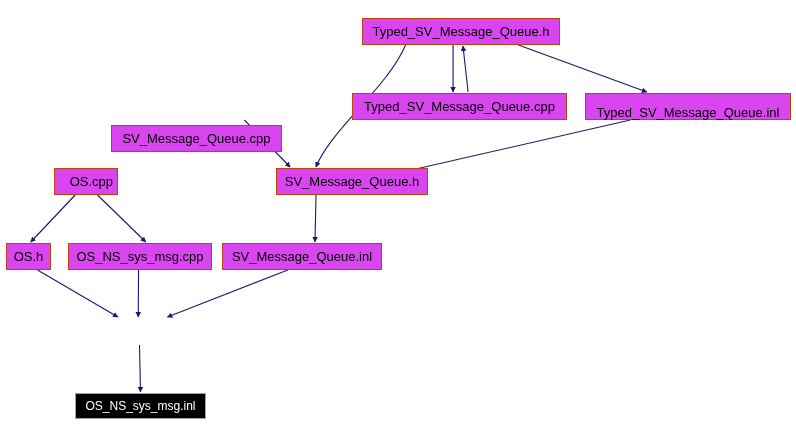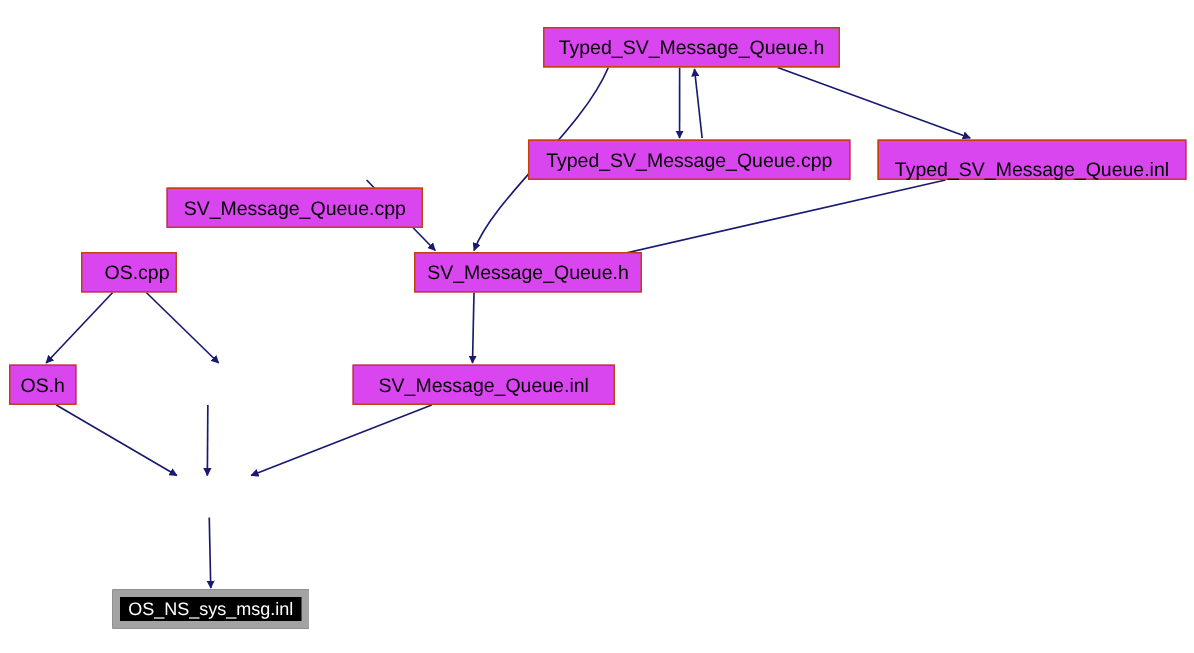--- a/index.html
+++ b/index.html
@@ -34,21 +34,21 @@
     display: flex;
     align-items: center;
     justify-content: center;
     white-space: nowrap;
     letter-spacing: 0px;
     z-index: 2;
   }
   .graph-node.current {
     background: #000000;
     color: #ffffff;
-    border: 5px solid #a3a3a3;
+    border: 1px solid #a3a3a3;
     font-size: 12px;
   }
   .node-label {
     display: block;
     padding: 0 4px;
   }
 </style>
 </head>
 <body>
 
@@ -98,22 +98,25 @@
   </div>
 
   <div class="graph-node" style="left:54px; top:168px; width:64px; height:27px;justify-content:flex-end;">
     <span class="node-label">OS.cpp</span>
   </div>
 
   <div class="graph-node" style="left:6px; top:243px; width:45px; height:27px;text-align:center;">
     <span class="node-label">OS.h</span>
   </div>
 
+  <div class="graph-node" style="left:68px; top:243px; width:144px; height:27px;">
+    <span class="node-label">OS_NS_sys_msg.cpp</span>
+  </div>
 
-  <div class="graph-node" style="left:235px; top:243px; width:175px; height:27px;">
+  <div class="graph-node" style="left:222px; top:243px; width:160px; height:27px;">
     <span class="node-label">SV_Message_Queue.inl</span>
   </div>
 
 
   <div class="graph-node current" style="left:75px; top:393px; width:131px; height:26px;">
     <span class="node-label">OS_NS_sys_msg.inl</span>
   </div>
 
 </div>
 

